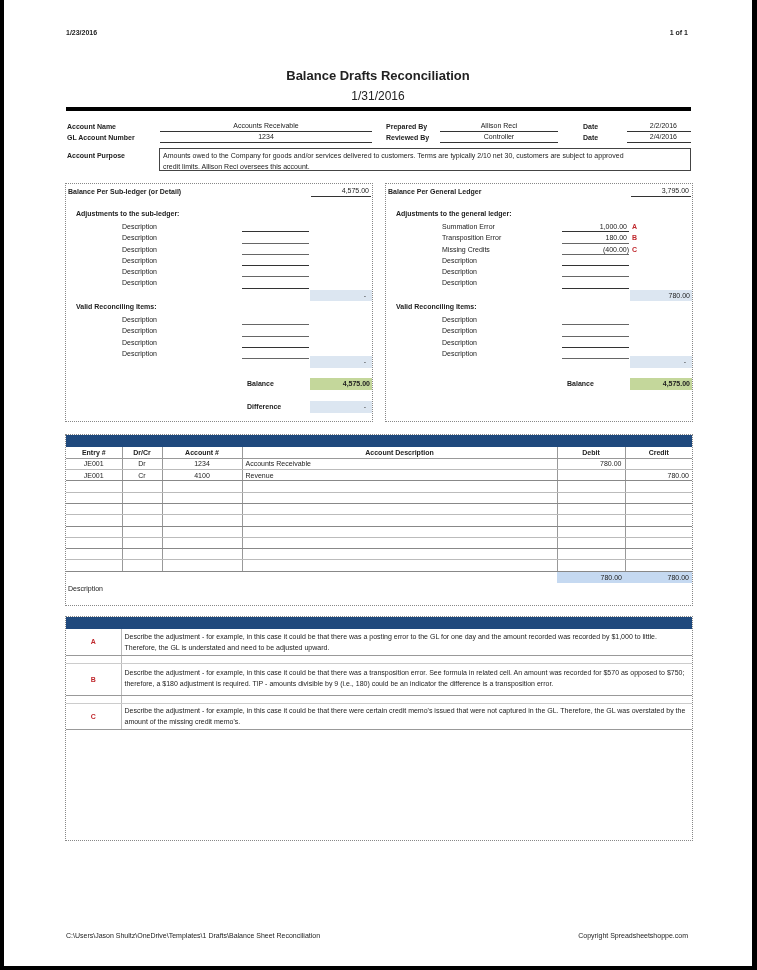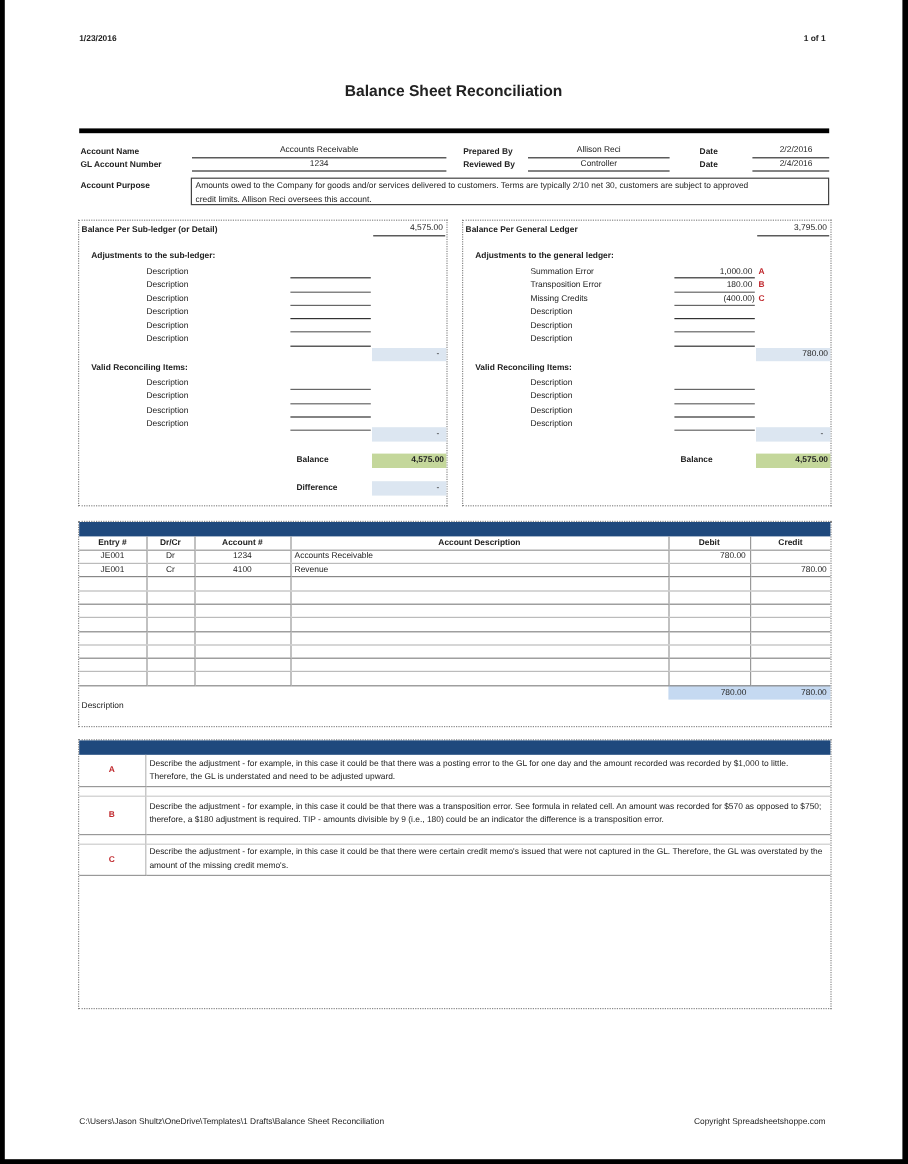--- a/index.html
+++ b/index.html
@@ -30,21 +30,22 @@
   .notes td.letter { width: 55px; text-align: center; font-weight: bold; color: #c0282d; border-right: 1px solid #bbb; }
 </style>
 </head>
 <body>
 
 <div class="page">
 
   <div class="abs tiny bold" style="left:62px;top:29px;">1/23/2016</div>
   <div class="abs tiny bold" style="right:64px;top:29px;">1 of 1</div>
 
-  <div class="abs bold" style="left:0;width:748px;top:68px;text-align:center;font-size:13px;">Balance Sheet Reconciliation</div>
+  <div class="abs bold" style="left:0;width:748px;top:68px;text-align:center;font-size:13px;">Balance Drafts Reconciliation</div>
+  <div class="abs" style="left:0;width:748px;top:89px;text-align:center;font-size:12px;">1/31/2016</div>
   <div class="abs" style="left:62px;top:107px;width:625px;height:4px;background:#000;"></div>
 
   <div class="abs tiny bold" style="left:63px;top:123px;">Account Name</div>
   <div class="abs tiny uline c" style="left:156px;top:122px;width:212px;height:10px;">Accounts Receivable</div>
   <div class="abs tiny bold" style="left:63px;top:134px;">GL Account Number</div>
   <div class="abs tiny uline c" style="left:156px;top:133px;width:212px;height:10px;">1234</div>
 
   <div class="abs tiny bold" style="left:382px;top:123px;">Prepared By</div>
   <div class="abs tiny uline c" style="left:436px;top:122px;width:118px;height:10px;">Allison Reci</div>
   <div class="abs tiny bold" style="left:382px;top:134px;">Reviewed By</div>

